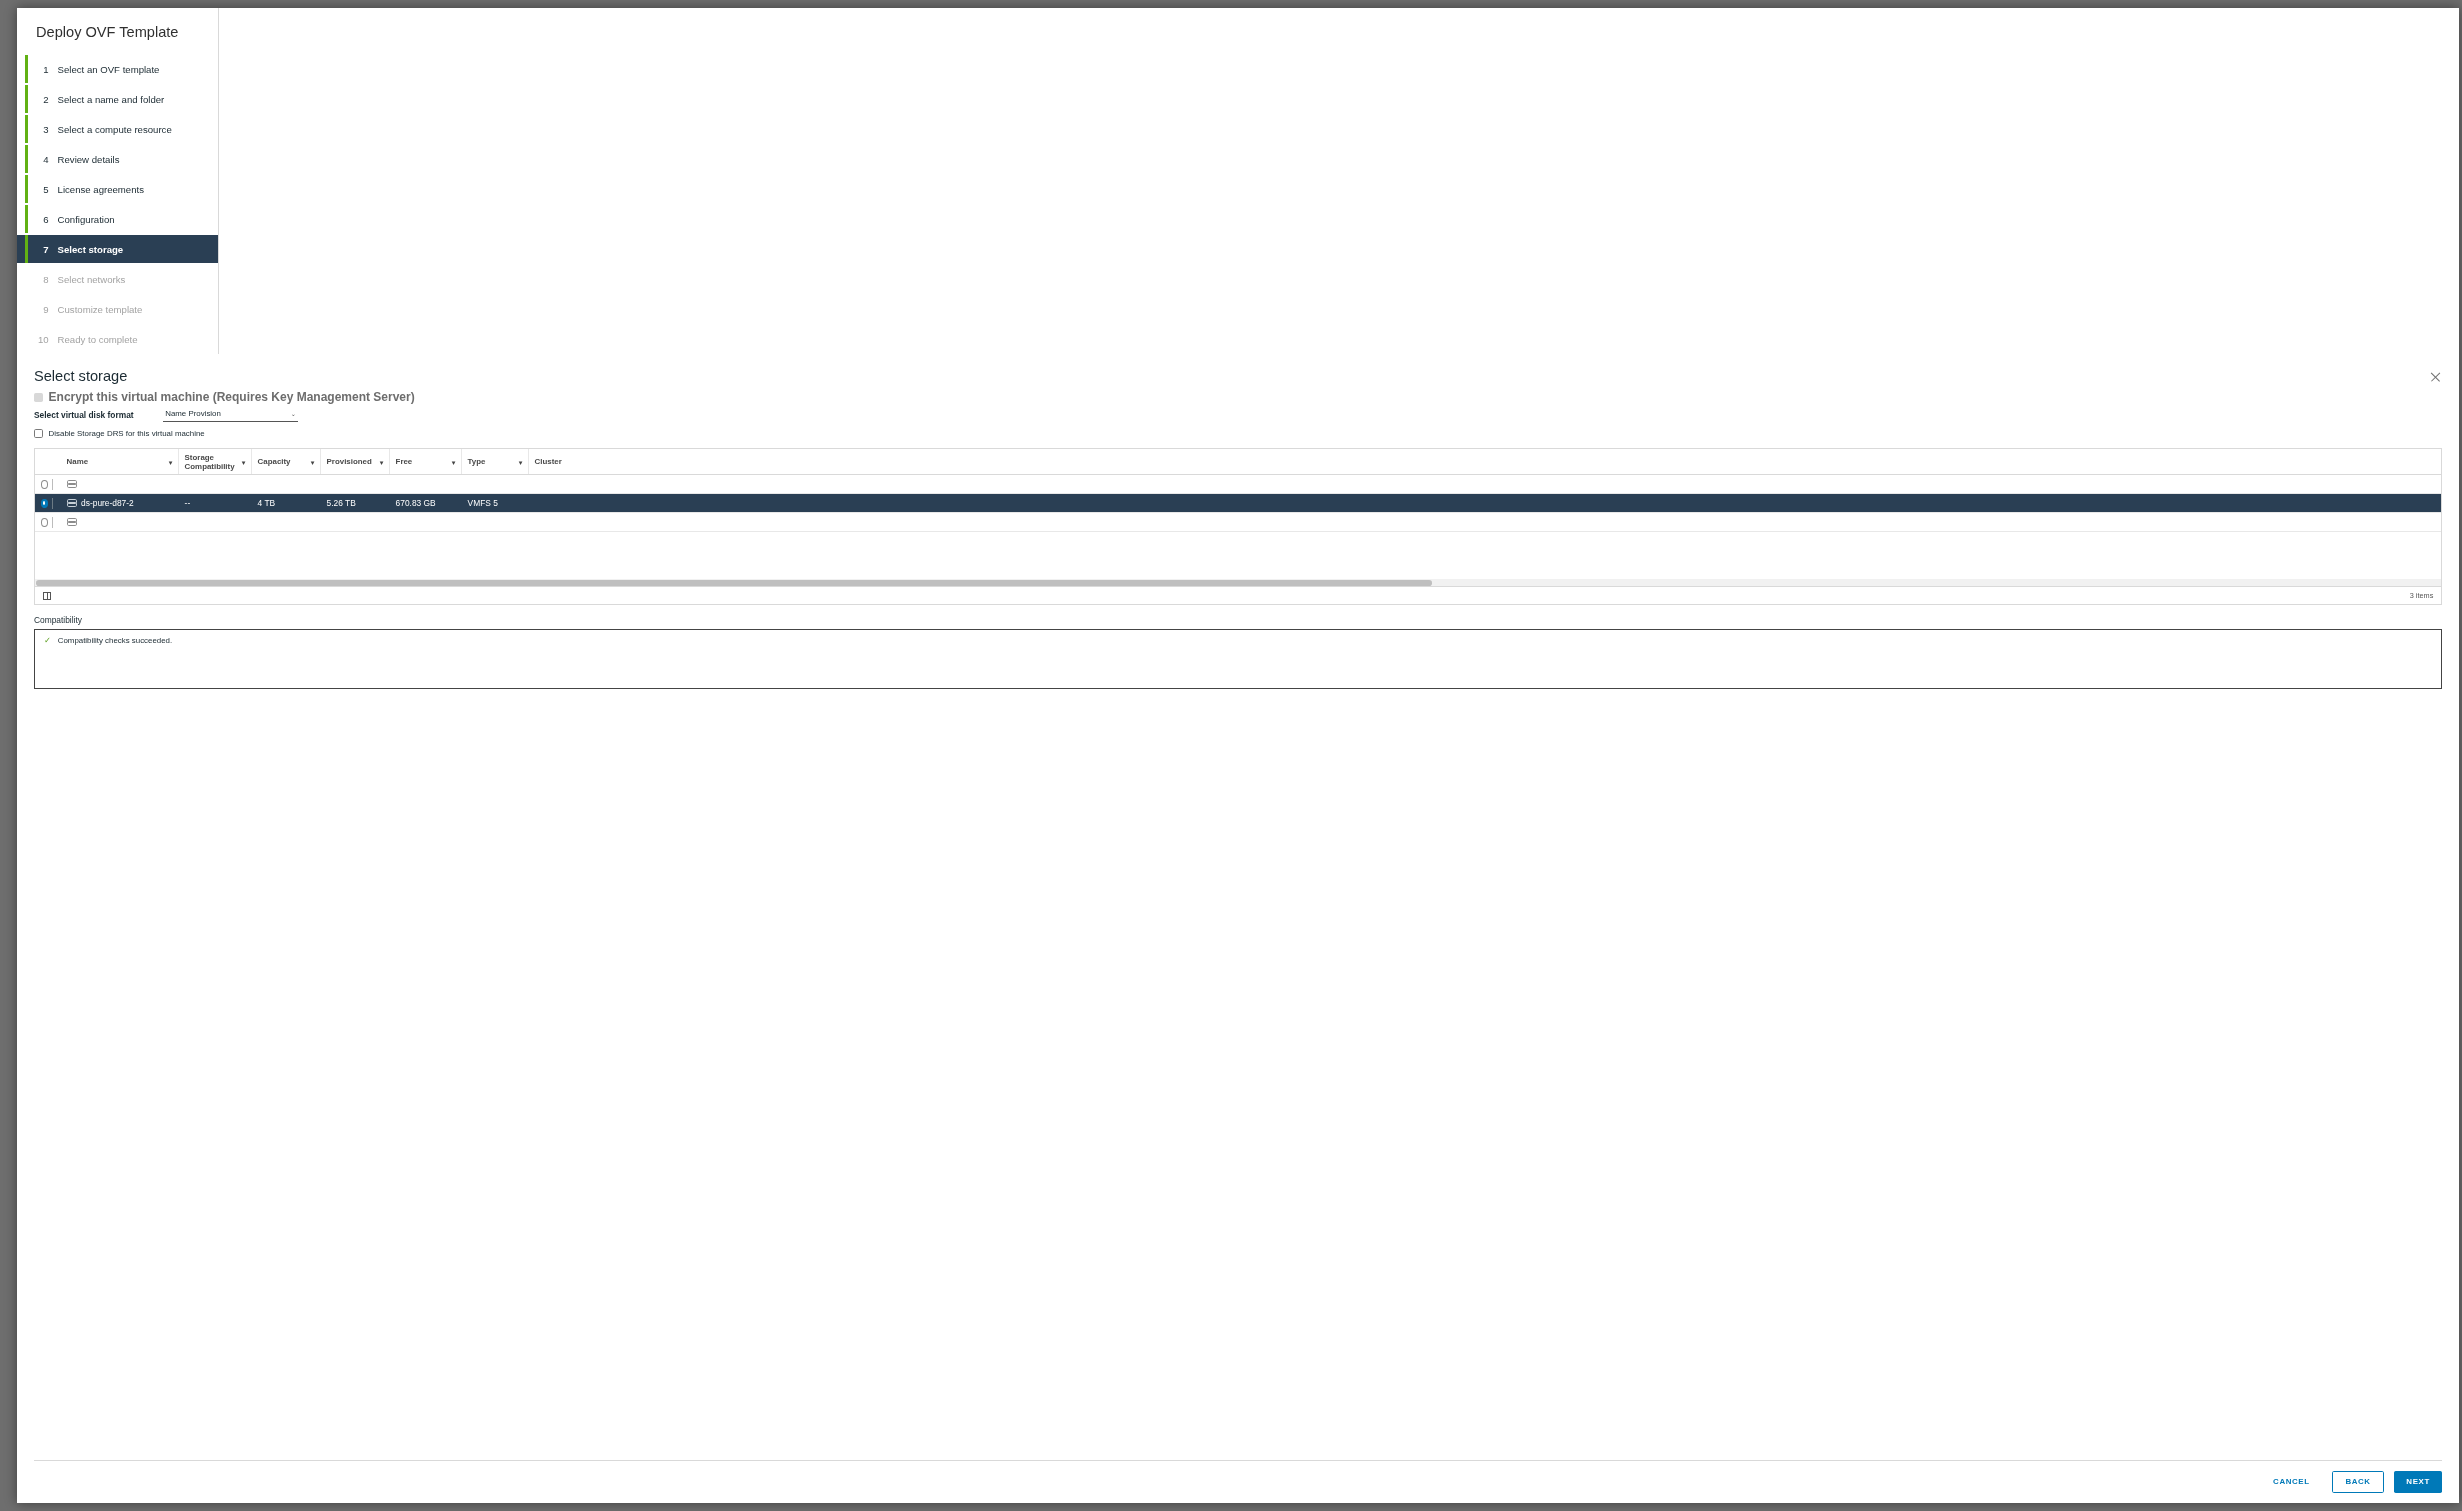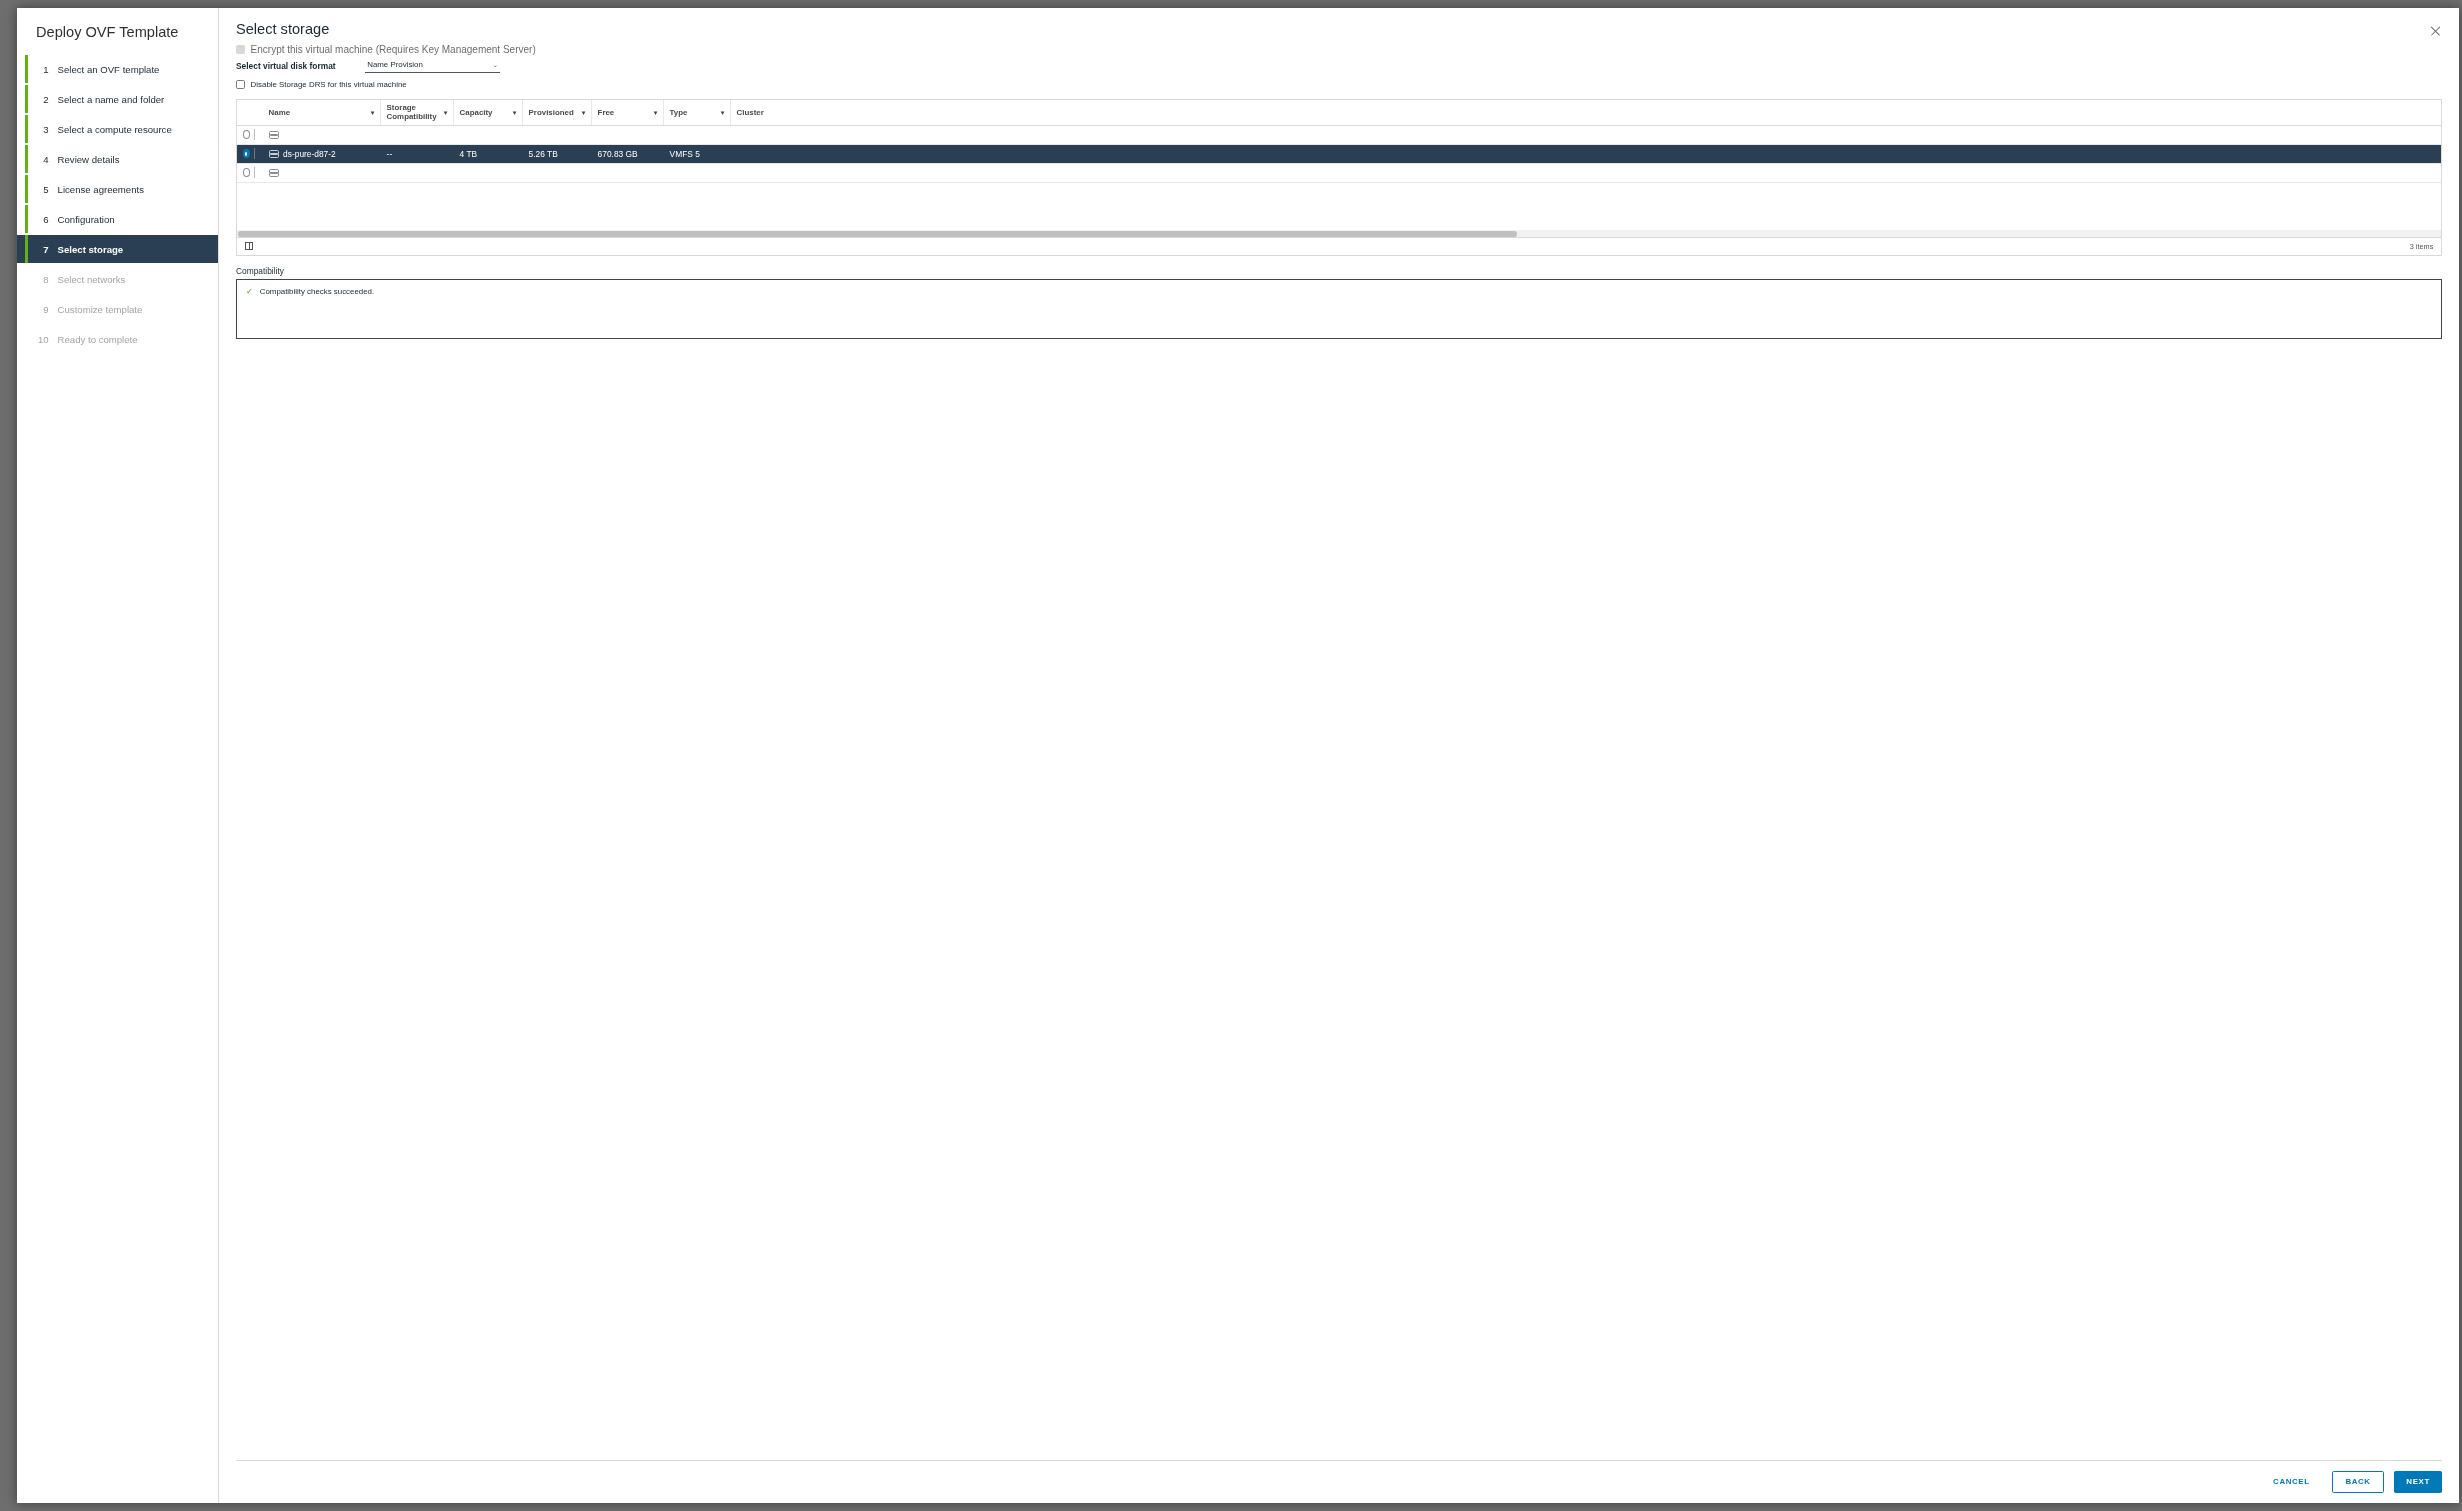--- a/index.html
+++ b/index.html
@@ -24,20 +24,21 @@
     overflow: hidden;
     font-size: 7.9px;
     color: var(--text-dark);
   }
   .modal {
     position: absolute;
     top: 7.9px; left: 17px; right: 2.8px; bottom: 7.9px;
     background: #fff;
     box-shadow: 0 0 11.2px rgba(0,0,0,.45);
     display: flex;
+    flex-direction: column;
   }
   
   .sidebar {
     width: 202px;
     border-right: 0.6px solid var(--border-grey);
     padding: 15.7px 0 0 0;
     display: flex;
     flex-direction: column;
   }
   .wizard-title {
@@ -306,21 +307,21 @@
       </ul>
   </aside>
 
   <section class="main">
     <div class="close-x"></div>
 
     <div class="page-title">Select storage</div>
 
     <div class="form-line">
       <span class="chk-disabled"></span>
-      <span style="color:var(--text-muted);font-size:10px;">Encrypt this virtual machine (Requires Key Management Server)</span>
+      <span style="color:var(--text-muted);font-size:12px;font-weight:bold;">Encrypt this virtual machine (Requires Key Management Server)</span>
     </div>
 
     <div class="form-line">
       <span class="form-label-wide">Select virtual disk format</span>
       <div class="vdisk-select">
         <span>Name Provision</span>
         <span class="caret-down">⌄</span>
       </div>
     </div>
 

